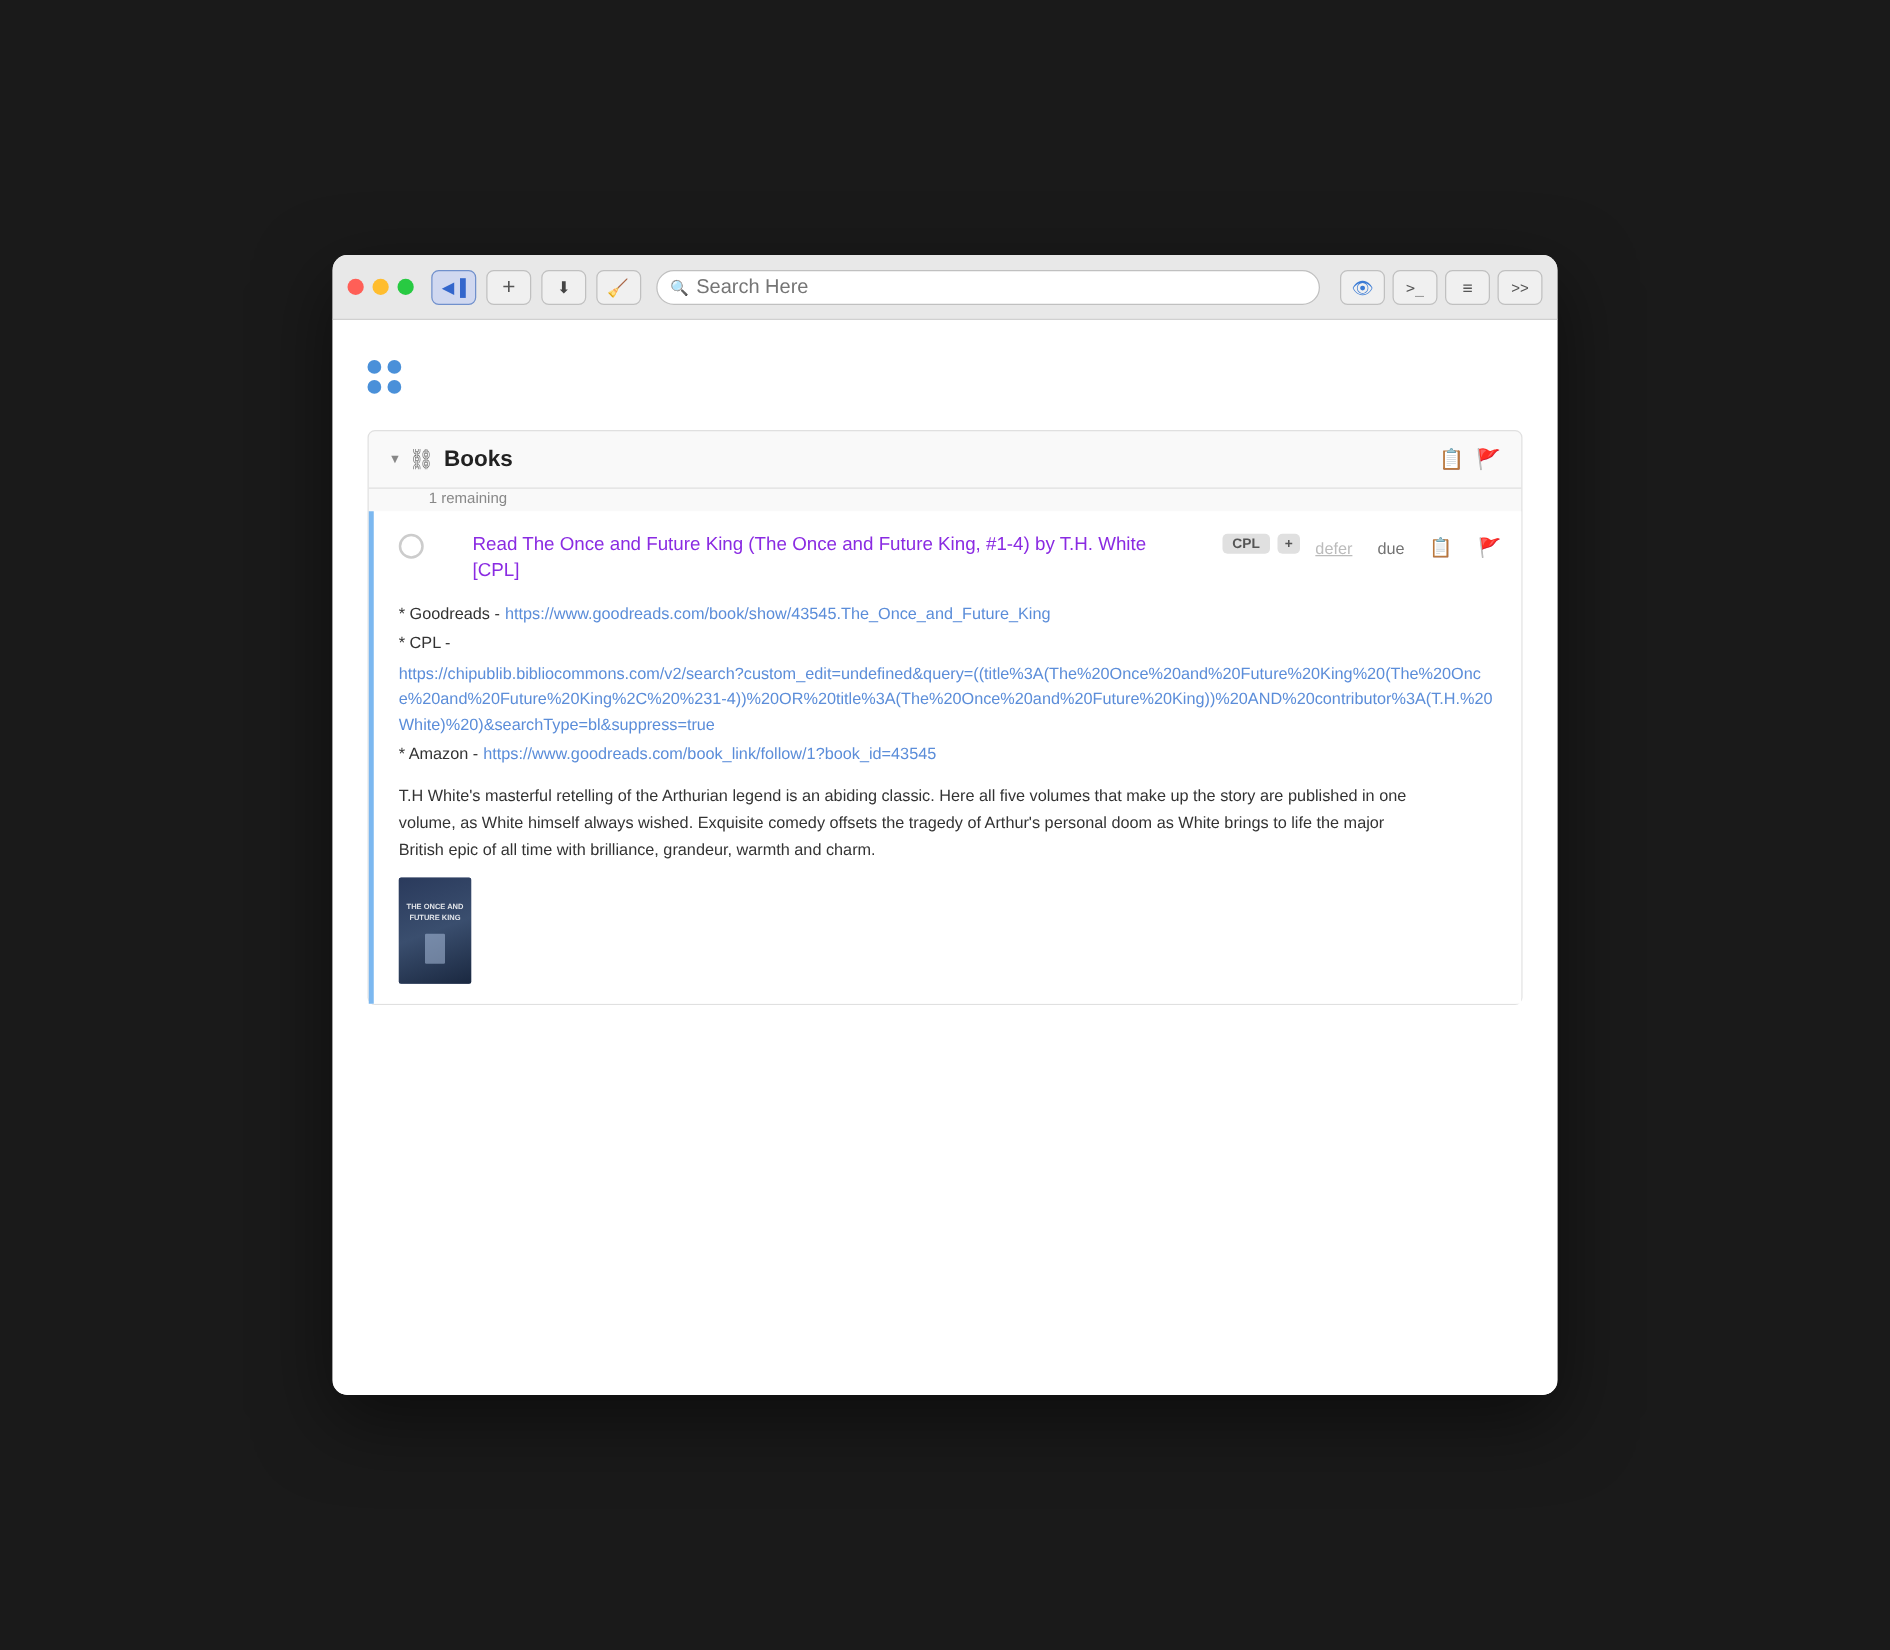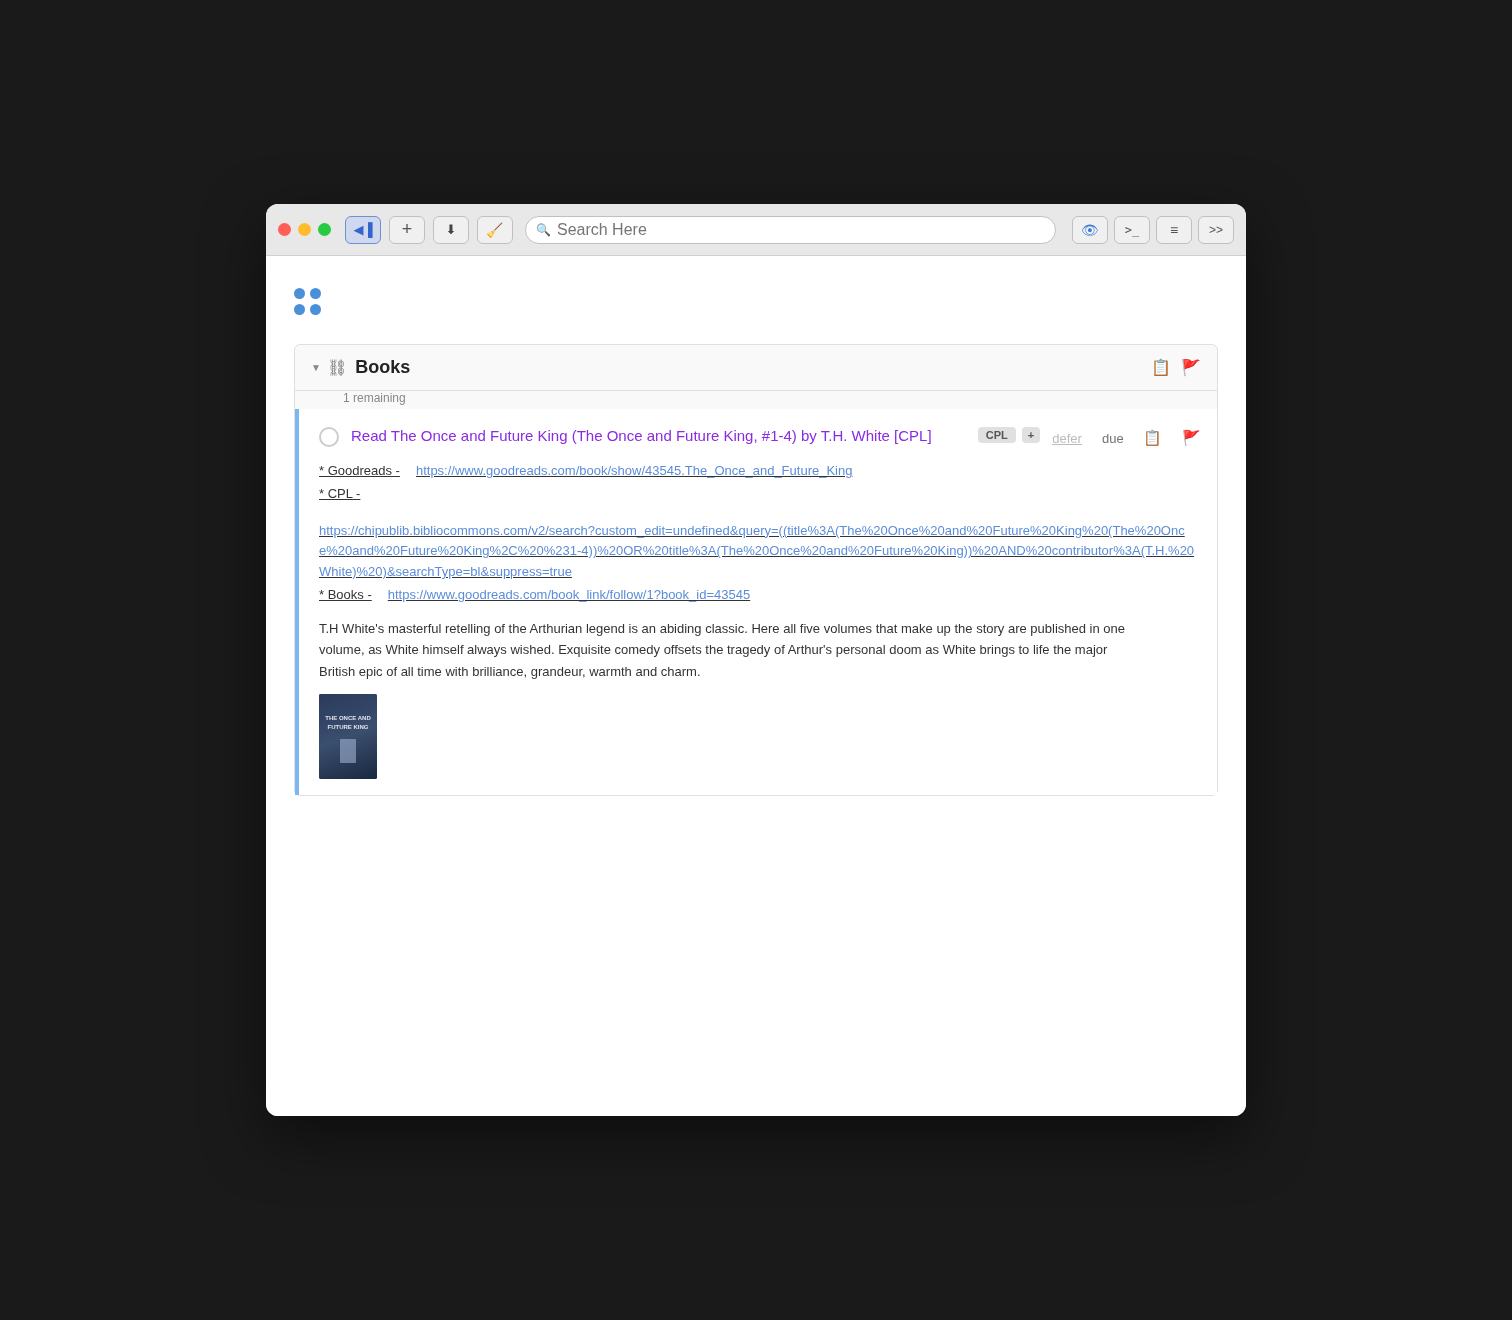--- a/index.html
+++ b/index.html
@@ -229,20 +229,21 @@
     .task-title-area {
       flex: 1;
     }
 
     .task-title {
       font-size: 15px;
       color: #8a2be2;
       text-decoration: none;
       line-height: 1.4;
       display: block;
+      margin-left: 27px;
     }
 
     .task-badges {
       display: flex;
       gap: 6px;
       margin-left: 20px;
       flex-shrink: 0;
       margin-top: 2px;
     }
 
@@ -300,24 +301,23 @@
       line-height: 1.6;
     }
 
     .notes-auto-header {
       color: #555;
       margin-bottom: 4px;
     }
 
     .notes-line {
       display: flex;
-      gap: 16px;
+      gap: 4px;
       flex-wrap: wrap;
       margin-bottom: 2px;
-      text-decoration: underline;
     }
 
     .notes-label {
       color: #333;
       white-space: nowrap;
     }
 
     .notes-link {
       color: #5b8dd9;
       text-decoration: none;
@@ -449,21 +449,21 @@
               <span class="notes-label">* Goodreads -</span>
               <a class="notes-link" href="#">https://www.goodreads.com/book/show/43545.The_Once_and_Future_King</a>
             </div>
 
             <div class="notes-line">
               <span class="notes-label">* CPL -</span>
               <a class="notes-link" href="#">https://chipublib.bibliocommons.com/v2/search?custom_edit=undefined&amp;query=((title%3A(The%20Once%20and%20Future%20King%20(The%20Once%20and%20Future%20King%2C%20%231-4))%20OR%20title%3A(The%20Once%20and%20Future%20King))%20AND%20contributor%3A(T.H.%20White)%20)&amp;searchType=bl&amp;suppress=true</a>
             </div>
 
             <div class="notes-line">
-              <span class="notes-label">* Books -</span>
+              <span class="notes-label">* Amazon -</span>
               <a class="notes-link" href="#">https://www.goodreads.com/book_link/follow/1?book_id=43545</a>
             </div>
 
             <p class="notes-description">T.H White's masterful retelling of the Arthurian legend is an abiding classic. Here all five volumes that make up the story are published in one volume, as White himself always wished. Exquisite comedy offsets the tragedy of Arthur's personal doom as White brings to life the major British epic of all time with brilliance, grandeur, warmth and charm.</p>
 
             <div class="book-cover">
               <div style="position:relative; width:100%; height:100%; background: linear-gradient(160deg, #2a3a5c 0%, #3a4e6e 50%, #1a2840 100%); display:flex; flex-direction:column; align-items:center; justify-content:center;">
                 <div style="color:rgba(255,255,255,0.85); font-size:6px; font-weight:bold; text-align:center; padding:4px 3px; line-height:1.4;">
                   <div>THE ONCE AND FUTURE KING</div>
                 </div>

